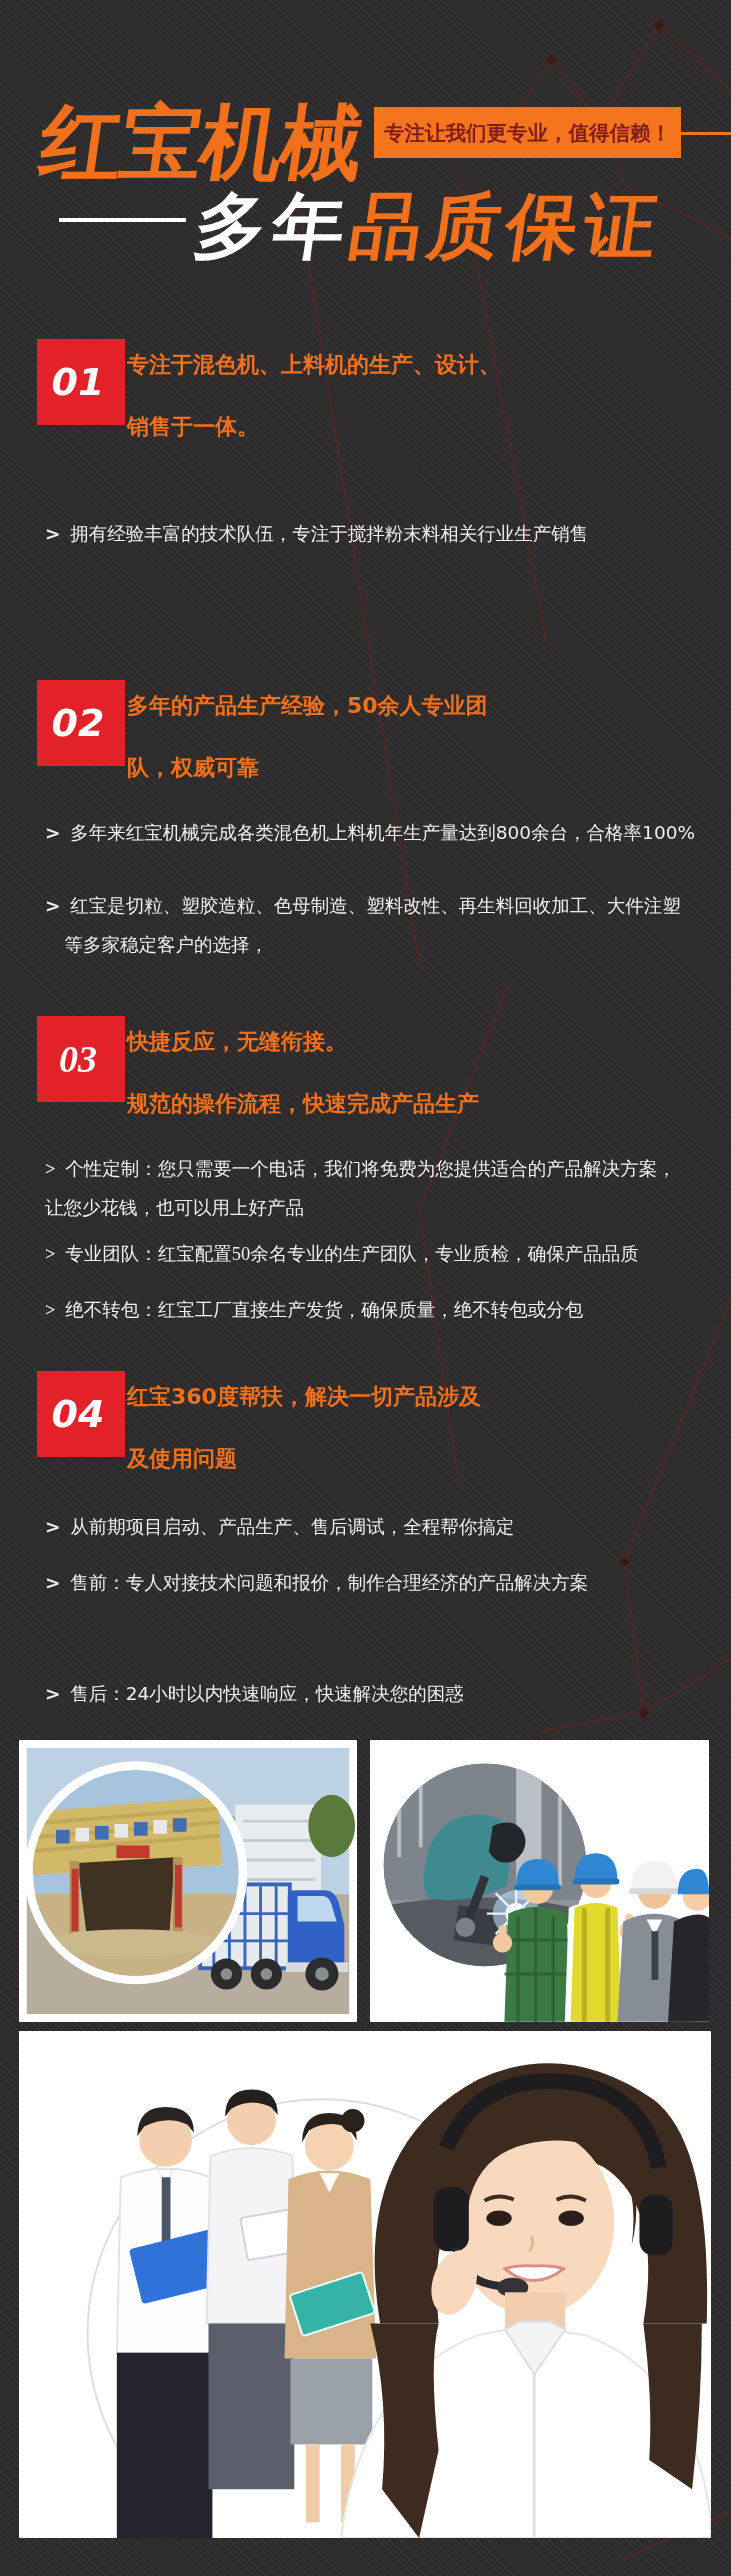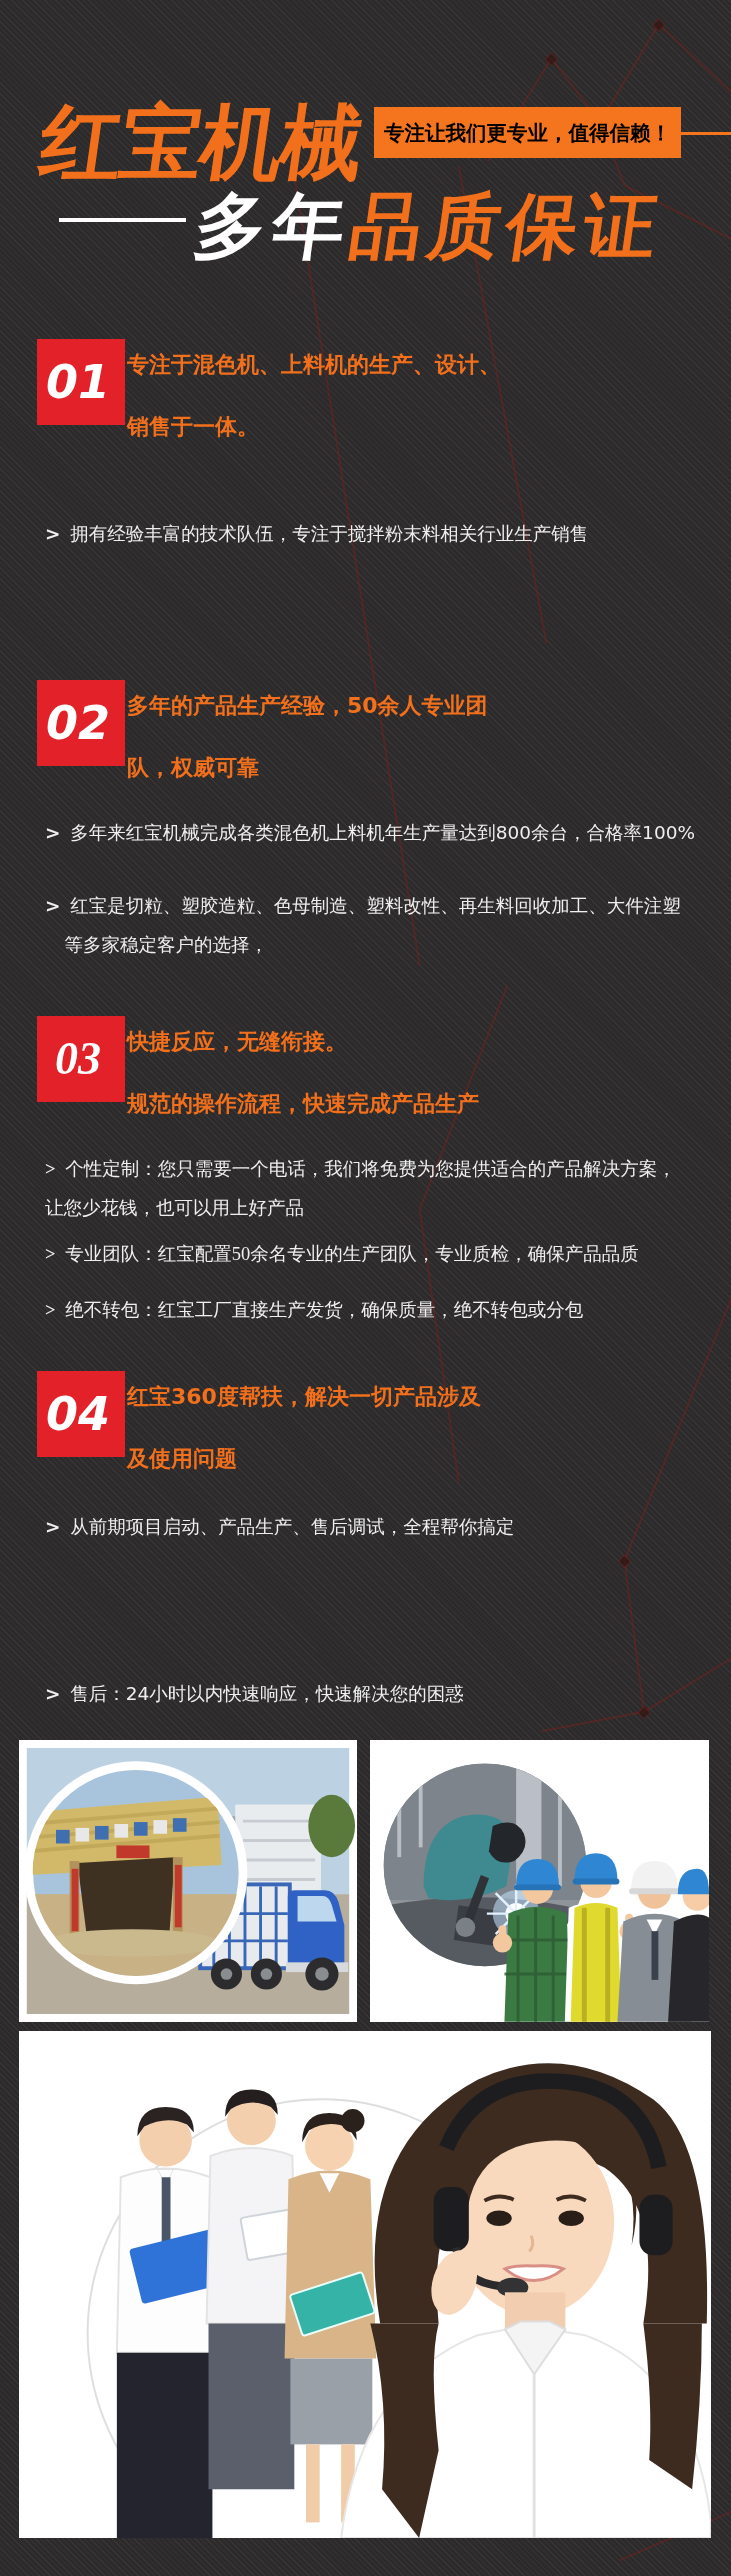--- a/index.html
+++ b/index.html
@@ -14,37 +14,37 @@
   
   .brand-title{
     position:absolute;left:41px;top:94px;z-index:2;
     font-size:82px;line-height:98px;font-weight:bold;letter-spacing:-2px;
     color:#f2701c;transform:skewX(-8deg);white-space:nowrap;
   }
   .ribbon{
     position:absolute;left:374px;top:107px;width:307px;height:51px;z-index:2;
     background:#f5751f;display:flex;align-items:center;justify-content:center;
   }
-  .ribbon span{font-size:20.5px;font-weight:bold;color:#000000;white-space:nowrap;text-align:right;}
+  .ribbon span{font-size:20.5px;font-weight:bold;color:#7f1d1d;white-space:nowrap;text-align:right;}
   .ribbon-line{position:absolute;left:681px;top:132px;width:51px;height:2.9px;background:#f5751f;z-index:2;}
   .subtitle{
     position:absolute;left:195px;top:187px;z-index:2;
     font-size:72px;line-height:78px;font-weight:bold;letter-spacing:5.9px;
     transform:skewX(-8deg);white-space:nowrap;
   }
   .subtitle .w{color:#ffffff;}
   .subtitle .o{color:#f2701c;}
   .subtitle-dash{position:absolute;left:59px;top:218px;width:127px;height:3.9px;background:#fff;z-index:2;}
   
   .section{position:absolute;left:0;width:732px;z-index:2;}
   .badge{
     position:absolute;left:37px;top:4.9px;width:88px;height:86px;background:#e32129;
     display:flex;align-items:center;justify-content:center;
   }
-  .badge span{font-size:46px;font-weight:bold;font-style:italic;color:#fff;padding-right:5.9px;}
+  .badge span{font-size:38px;font-weight:bold;font-style:italic;color:#fff;padding-right:5.9px;}
   .sec-title{
     position:absolute;left:127px;top:0;width:585px;
     font-size:22px;line-height:62px;font-weight:bold;color:#f2701c;
   }
   .bullet{
     position:absolute;left:45px;width:673px;
     font-size:18.5px;line-height:39px;color:#efefef;
   }
   .bullet .gt{margin-right:9.8px;font-weight:bold;}
   .bl-indent{padding-left:19.5px;}
@@ -145,20 +145,23 @@
   <div class="section" style="top:1366px;height:371px;">
     <div class="badge">
       <span>04</span>
     </div>
     <div class="sec-title">
       <div>红宝360度帮扶，解决一切产品涉及</div>
       <div>及使用问题</div>
     </div>
     <div class="bullet" style="top:141px;">
       <span class="gt">&gt;</span><span>从前期项目启动、产品生产、售后调试，全程帮你搞定</span>
+    </div>
+    <div class="bullet" style="top:197px;">
+      <span class="gt">&gt;</span><span>售前：专人对接技术问题和报价，制作合理经济的产品解决方案</span>
     </div>
     <div class="bullet" style="top:308px;">
       <span class="gt">&gt;</span><span>售后：24小时以内快速响应，快速解决您的困惑</span>
     </div>
   </div>
 
   <div class="card card-factory">
     <svg width="338" height="282" viewBox="0 0 347 289">
       <rect x="0" y="0" width="347" height="289" fill="#ffffff"></rect>
       <g transform="translate(8,8)">

